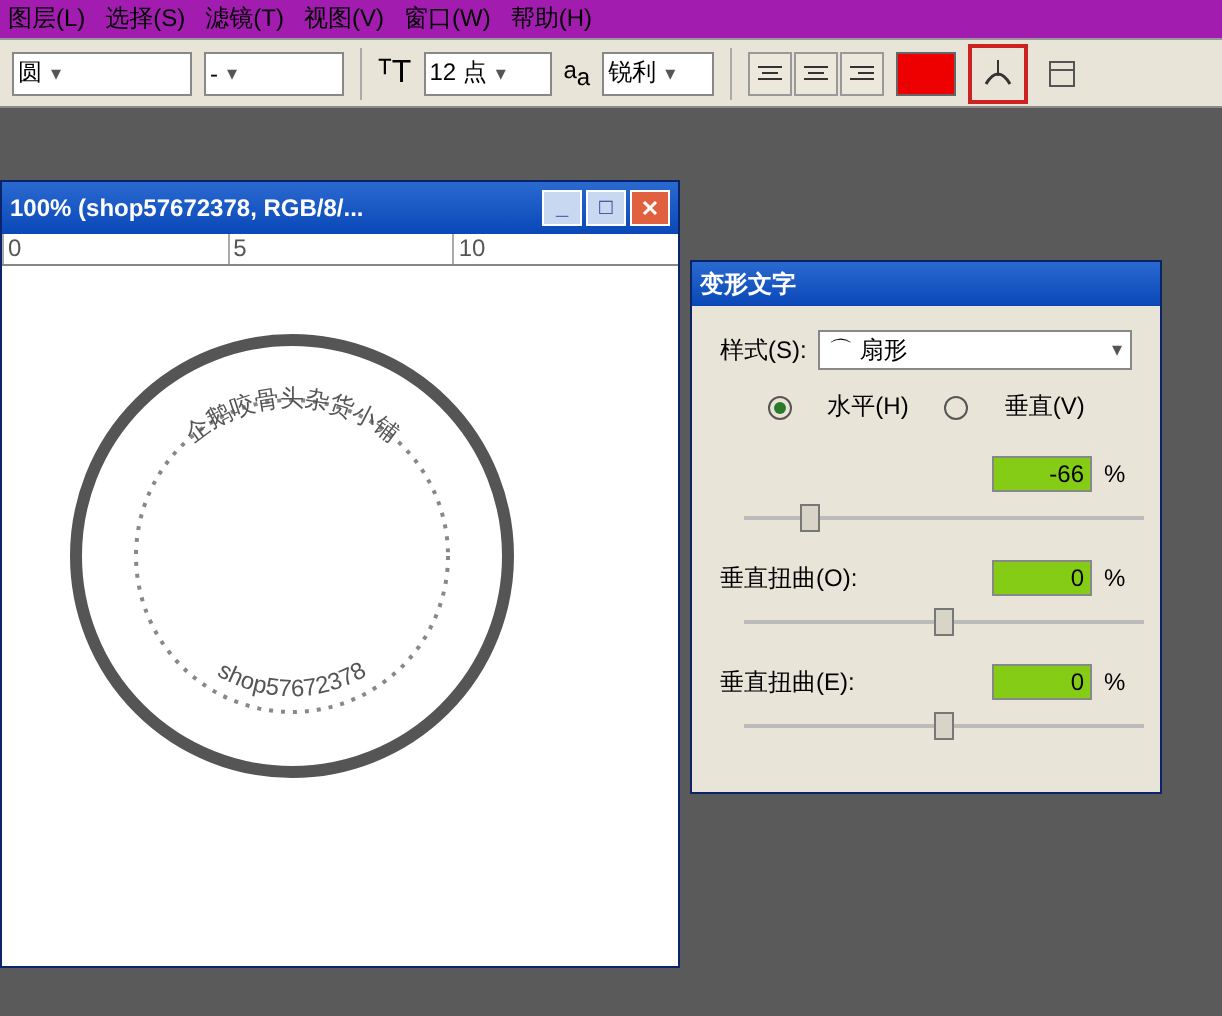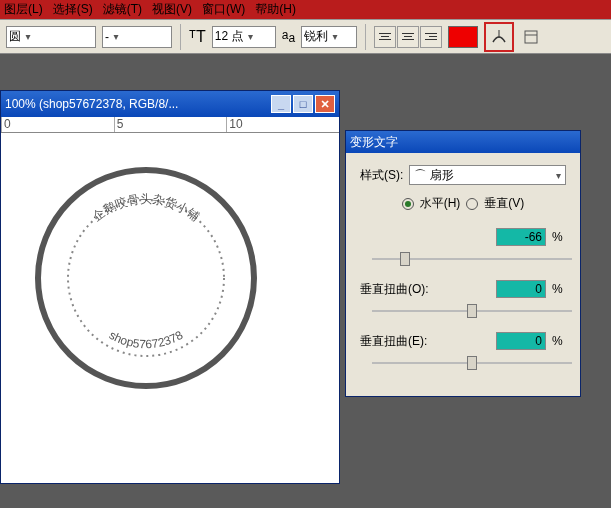--- a/index.html
+++ b/index.html
@@ -1,51 +1,51 @@
 <!DOCTYPE html>
 <html><head>
 <meta charset="utf-8">
 <style>
 *{box-sizing:border-box;margin:0;padding:0;font-family:"Microsoft YaHei",SimSun,sans-serif;font-size:12px}
 body{background:#5a5a5a;width:611px;height:508px;overflow:hidden;position:relative}
-.menubar{background:#b91c1c;height:20px;display:flex;align-items:center;padding:0 4px;border-bottom:1px solid #999}
+.menubar{background:#a21caf;height:20px;display:flex;align-items:center;padding:0 4px;border-bottom:1px solid #999}
 .menubar span{margin-right:10px;cursor:default}
 .toolbar{background:#e8e4d8;height:34px;display:flex;align-items:center;padding:0 6px;gap:6px;border-bottom:1px solid #8a8a8a}
 .tb-dd{height:22px;border:1px solid #888;background:#fff;display:flex;align-items:center;padding:0 2px}
 .tb-dd .arrow{width:14px;text-align:center;color:#555;font-size:10px}
 .sep{width:1px;height:26px;background:#aaa;margin:0 2px}
 .tb-icon{width:22px;height:22px;display:flex;align-items:center;justify-content:center;border:1px solid transparent}
 .align-grp{display:flex;gap:1px}
 .align-btn{width:22px;height:22px;border:1px solid #999;background:#ece8dc;display:flex;flex-direction:column;justify-content:center;align-items:center;gap:2px}
 .align-btn .ln{height:1px;background:#333}
 .color-sw{width:30px;height:22px;background:#e00;border:1px solid #666}
 .warp-btn{width:30px;height:30px;border:2px solid #c22;display:flex;align-items:center;justify-content:center}
 .doc-win{position:absolute;left:0;top:90px;width:340px;background:#fff;border:1px solid #0a246a}
 .titlebar{height:26px;background:linear-gradient(#2a6ad0,#0a47b8);color:#fff;display:flex;align-items:center;padding:0 4px}
-.titlebar .ttl{flex:1;font-weight:normal;overflow:hidden;white-space:nowrap}
+.titlebar .ttl{flex:1;font-weight:bold;overflow:hidden;white-space:nowrap}
 .winbtns{display:flex;gap:2px}
 .winbtn{width:20px;height:18px;background:#c8d8f0;border:1px solid #fff;display:flex;align-items:center;justify-content:center;font-size:11px;font-weight:bold;color:#1a3a8a}
 .winbtn.close{background:#e06040;color:#fff}
 .ruler{height:16px;background:#fff;border-bottom:1px solid #888;display:flex;font-size:9px;color:#555}
 .ruler span{flex:1;border-left:1px solid #aaa;padding-left:2px}
 .canvas{height:350px;background:#fff;position:relative}
 .stamp{position:absolute;left:30px;top:30px;width:230px;height:230px}
 .stamp svg{width:100%;height:100%}
 .panel{position:absolute;left:345px;top:130px;width:236px;background:#e8e4d8;border:1px solid #0a246a}
 .panel .titlebar{height:22px}
 .panel-body{padding:12px 14px}
 .row{display:flex;align-items:center;margin-bottom:10px;gap:6px}
 .dd{flex:1;height:20px;border:1px solid #888;background:#fff;display:flex;align-items:center;padding:0 4px}
 .dd .arrow{margin-left:auto;font-size:10px;color:#555}
-.radio-row{justify-content:center;margin-bottom:16px}
+.radio-row{justify-content:center;gap:18px;margin-bottom:16px}
 .radio{width:12px;height:12px;border:1px solid #555;border-radius:50%;display:inline-flex;align-items:center;justify-content:center}
 .radio.on::after{content:"";width:6px;height:6px;background:#2a7a2a;border-radius:50%}
 .slider-row{margin-bottom:4px}
 .slider-lbl{width:80px}
-.num{width:50px;height:18px;border:1px solid #888;background:#14b8a6;text-align:right;padding:0 3px;line-height:16px}
+.num{width:50px;height:18px;border:1px solid #888;background:#84cc16;text-align:right;padding:0 3px;line-height:16px}
 .pct{width:14px}
 .slider{height:18px;position:relative;margin:2px 0 12px 12px;width:200px}
 .track{position:absolute;top:8px;left:0;right:0;height:2px;background:#bbb}
 .thumb{position:absolute;top:2px;width:10px;height:14px;background:#d8d4c8;border:1px solid #777}
 </style>
 </head>
 <body>
 
 <div class="menubar">
   <span>图层(L)</span>

